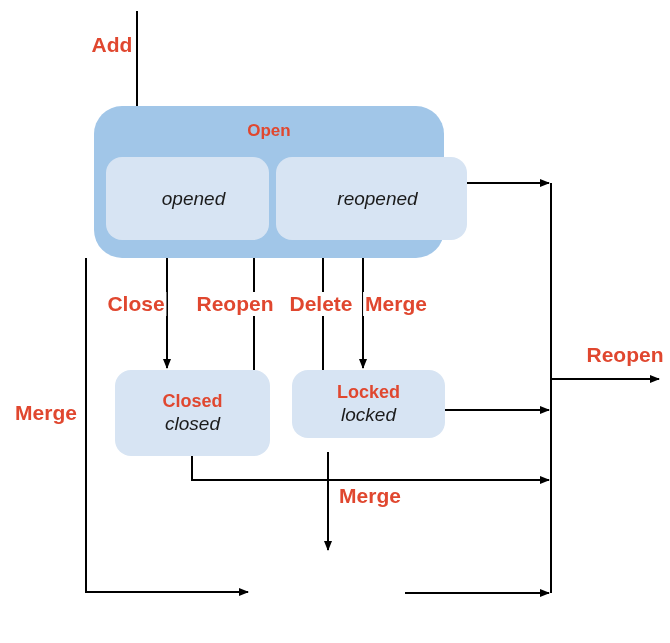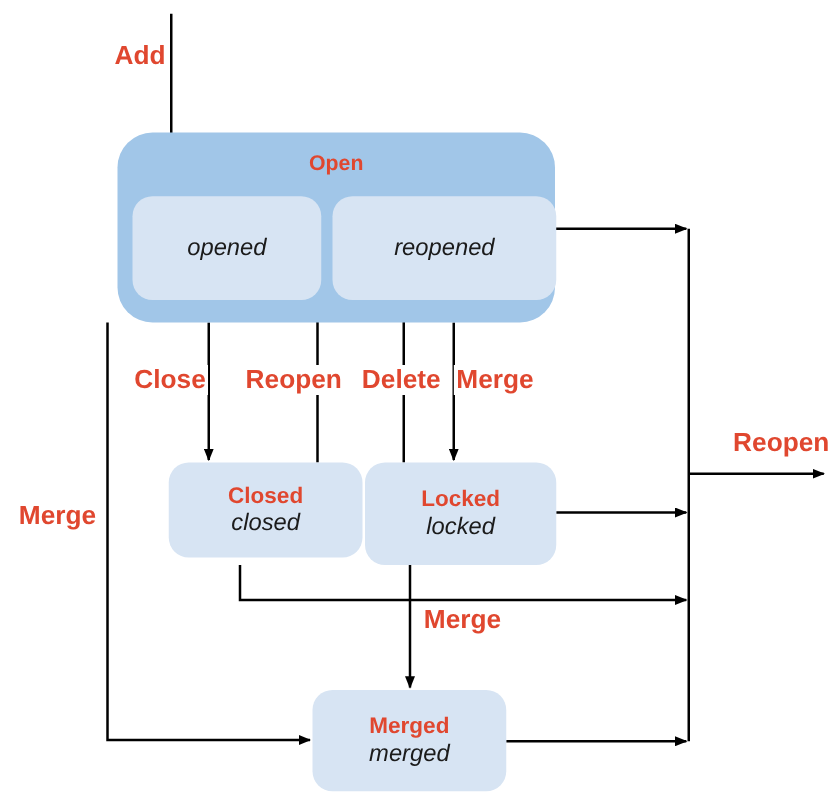--- a/index.html
+++ b/index.html
@@ -17,31 +17,31 @@
     background:var(--group-fill,#a1c6e8);border-radius:28px;margin-left:44px;
   }
   .group-title{
     text-align:center;padding-top:15px;
     color:var(--accent-red,#e0472f);font-weight:bold;font-size:17px;
   }
   .substate{
     position:absolute;top:51px;height:83px;
     background:var(--state-fill,#d7e4f3);border-radius:16px;
     display:flex;align-items:center;justify-content:center;
-    font-style:italic;font-size:19px;color:var(--state-text,#1b1b1b);
+    font-style:italic;font-size:19px;color:var(--state-text,#1b1b1b);padding-left:12px;
   }
   .substate.opened{left:12px;width:151px;}
-  .substate.reopened{left:172px;width:179px;}
+  .substate.reopened{left:182px;width:179px;}
   .statebox{
     position:absolute;
     background:var(--state-fill,#d7e4f3);border-radius:16px;
     display:flex;flex-direction:column;align-items:center;justify-content:center;
   }
-  .statebox.closed{left:115px;top:370px;width:155px;height:76px;margin-left:20px;}
-  .statebox.locked{left:292px;top:370px;width:153px;height:82px;}
+  .statebox.closed{left:115px;top:370px;width:155px;height:86px;}
+  .statebox.locked{left:292px;top:370px;width:153px;height:68px;}
   .statebox.merged{left:250px;top:552px;width:155px;height:81px;}
   .state-title{color:var(--accent-red,#e0472f);font-weight:bold;font-size:18px;line-height:1.25;}
   .state-sub{font-style:italic;font-size:19px;color:var(--state-text,#1b1b1b);line-height:1.25;}
   .edge-label{
     position:absolute;transform:translate(-50%,-50%);
     color:var(--accent-red,#e0472f);font-weight:bold;font-size:21px;
     white-space:nowrap;background:var(--background,#ffffff);padding:0 2px;
   }
 </style>
 </head>
@@ -83,24 +83,20 @@
   <div class="statebox closed">
     <div class="state-title">Closed</div>
     <div class="state-sub">closed</div>
   </div>
 
   <div class="statebox locked">
     <div class="state-title">Locked</div>
     <div class="state-sub">locked</div>
   </div>
 
-  <div class="statebox merged">
-    <div class="state-title">Merged</div>
-    <div class="state-sub">merged</div>
-  </div>
 
   <span class="edge-label" style="left:112px;top:45px;">Add</span>
   <span class="edge-label" style="left:136px;top:304px;text-align:center;">Close</span>
   <span class="edge-label" style="left:235px;top:304px;">Reopen</span>
   <span class="edge-label" style="left:321px;top:304px;">Delete</span>
   <span class="edge-label" style="left:396px;top:304px;">Merge</span>
   <span class="edge-label" style="left:46px;top:413px;">Merge</span>
   <span class="edge-label" style="left:370px;top:496px;">Merge</span>
   <span class="edge-label" style="left:625px;top:355px;">Reopen</span>
 

